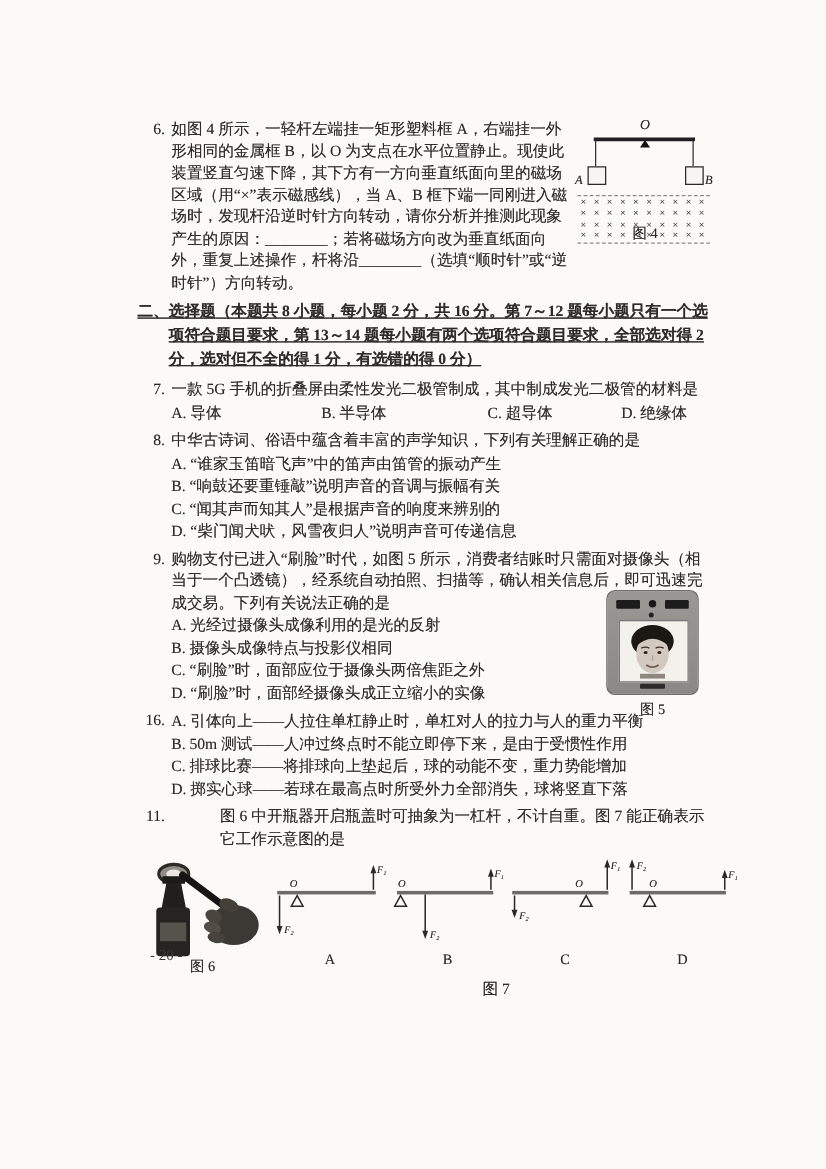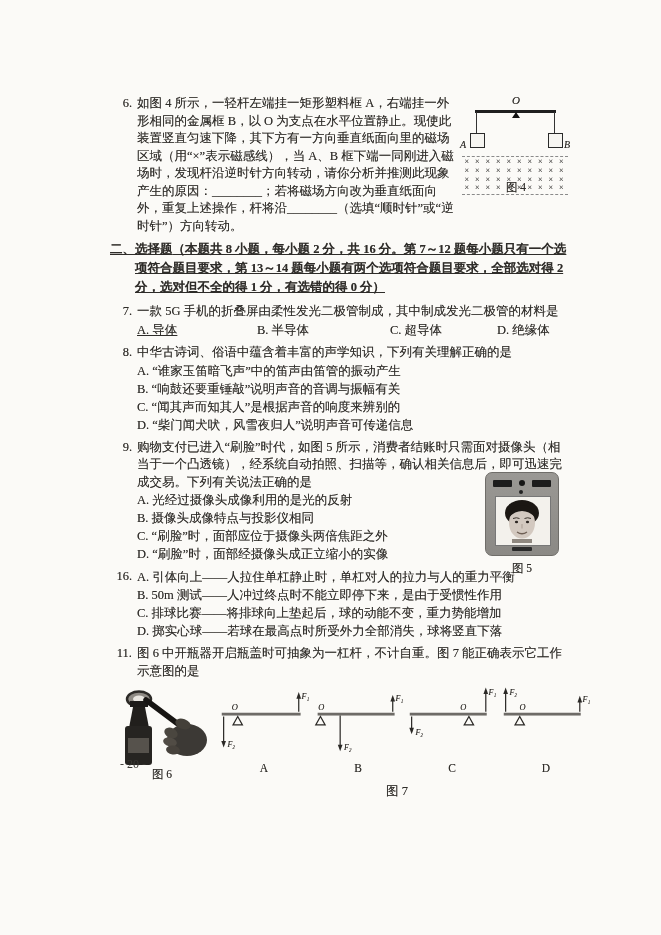--- a/index.html
+++ b/index.html
@@ -8,21 +8,21 @@
   .page{position:relative;width:661px;height:935px;background:#fbfaf7;color:#2e2c29;}
   .content{position:absolute;left:110px;top:95px;width:462px;font-size:12.5px;line-height:17.5px;
            text-shadow:0 0 .5px rgba(60,55,50,.55);}
   .q{display:flex;align-items:flex-start;margin-bottom:5px;}
   .qnum{width:22px;flex:0 0 22px;text-align:right;margin-right:5px;}
   .qbody{flex:1;min-width:0;}
   .opts div{line-height:18px;}
   .sec-header{font-weight:bold;padding-left:25px;text-indent:-25px;line-height:19px;margin-bottom:6px;text-decoration:underline;}
   .sec-header .rest{font-weight:bold;}
   .opt-row{display:flex;margin-top:1px;}
-  .opt-row span:nth-child(1){width:120px;text-decoration:underline;}
+  .opt-row span:nth-child(1){width:120px;}
   .opt-row span:nth-child(2){width:133px;}
   .opt-row span:nth-child(3){width:107px;}
   
   .fig4{flex:0 0 112px;width:112px;margin-left:4px;position:relative;height:116px;font-style:italic;}
   .fig4 .o{position:absolute;left:52px;top:-3px;font-size:11px;}
   .fig4 .bar{position:absolute;left:15px;top:15px;width:81px;height:2.5px;background:#1f1f1f;}
   .fig4 .pivot{position:absolute;left:52px;top:17px;width:0;height:0;
                border-left:4px solid transparent;border-right:4px solid transparent;border-bottom:6px solid #111;}
   .fig4 .wire{position:absolute;top:17px;width:1.3px;height:22px;background:#333;}
   .fig4 .wire.l{left:16px;} .fig4 .wire.r{left:94px;}
@@ -161,21 +161,21 @@
       <div class="qbody">
         <div class="opts">
           <div>A. 引体向上——人拉住单杠静止时，单杠对人的拉力与人的重力平衡</div>
           <div>B. 50m 测试——人冲过终点时不能立即停下来，是由于受惯性作用</div>
           <div>C. 排球比赛——将排球向上垫起后，球的动能不变，重力势能增加</div>
           <div>D. 掷实心球——若球在最高点时所受外力全部消失，球将竖直下落</div>
         </div>
       </div>
     </div>
 
-    <div class="q" style="margin-bottom:2px;">
+    <div class="q" style="margin-bottom:2px;gap:39px;">
       <div class="qnum">11.</div>
       <div class="qbody">图 6 中开瓶器开启瓶盖时可抽象为一杠杆，不计自重。图 7 能正确表示它工作示意图的是</div>
     </div>
 
     <div class="figrow">
       <div class="fig6">
         <svg width="104" height="80" viewBox="0 0 104 80">
           <ellipse cx="29" cy="13" rx="12" ry="7.5" fill="#8f8b85" stroke="#2c2a27" stroke-width="2.5"></ellipse>
           <ellipse cx="29" cy="13" rx="6" ry="3.5" fill="#e9e6e0"></ellipse>
           <rect x="20" y="15" width="18" height="6" fill="#1d1b19"></rect>

